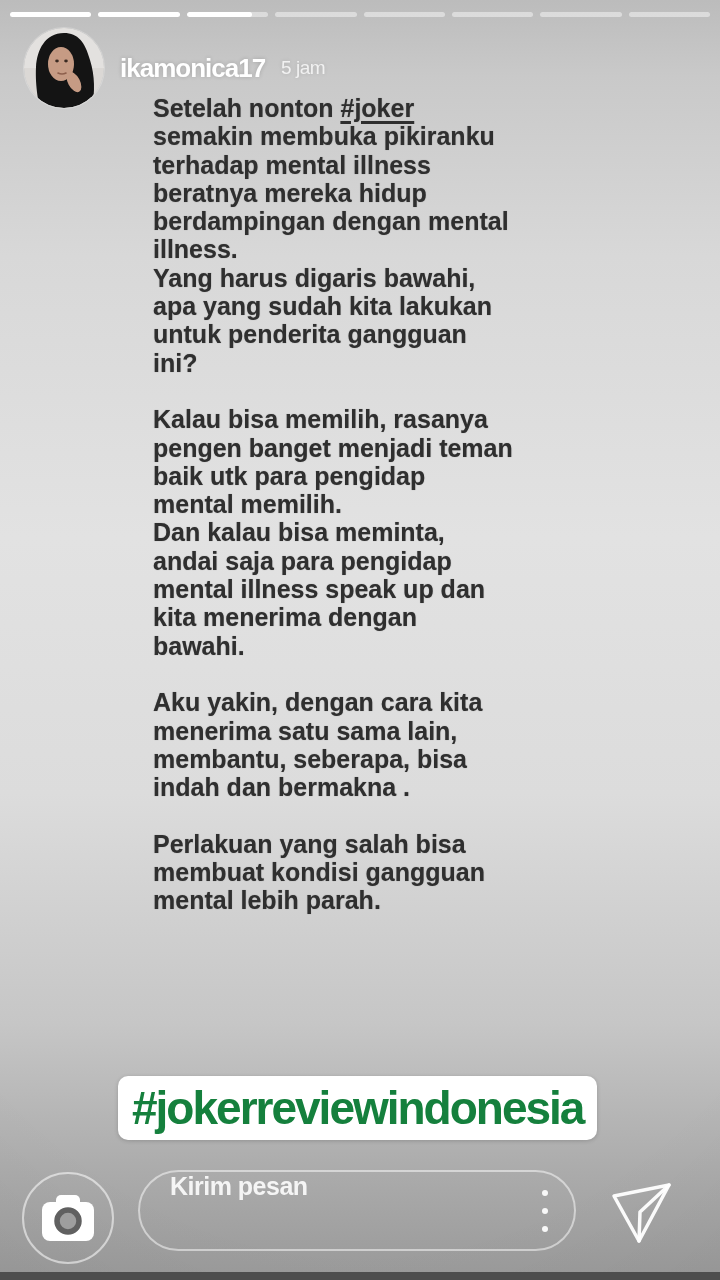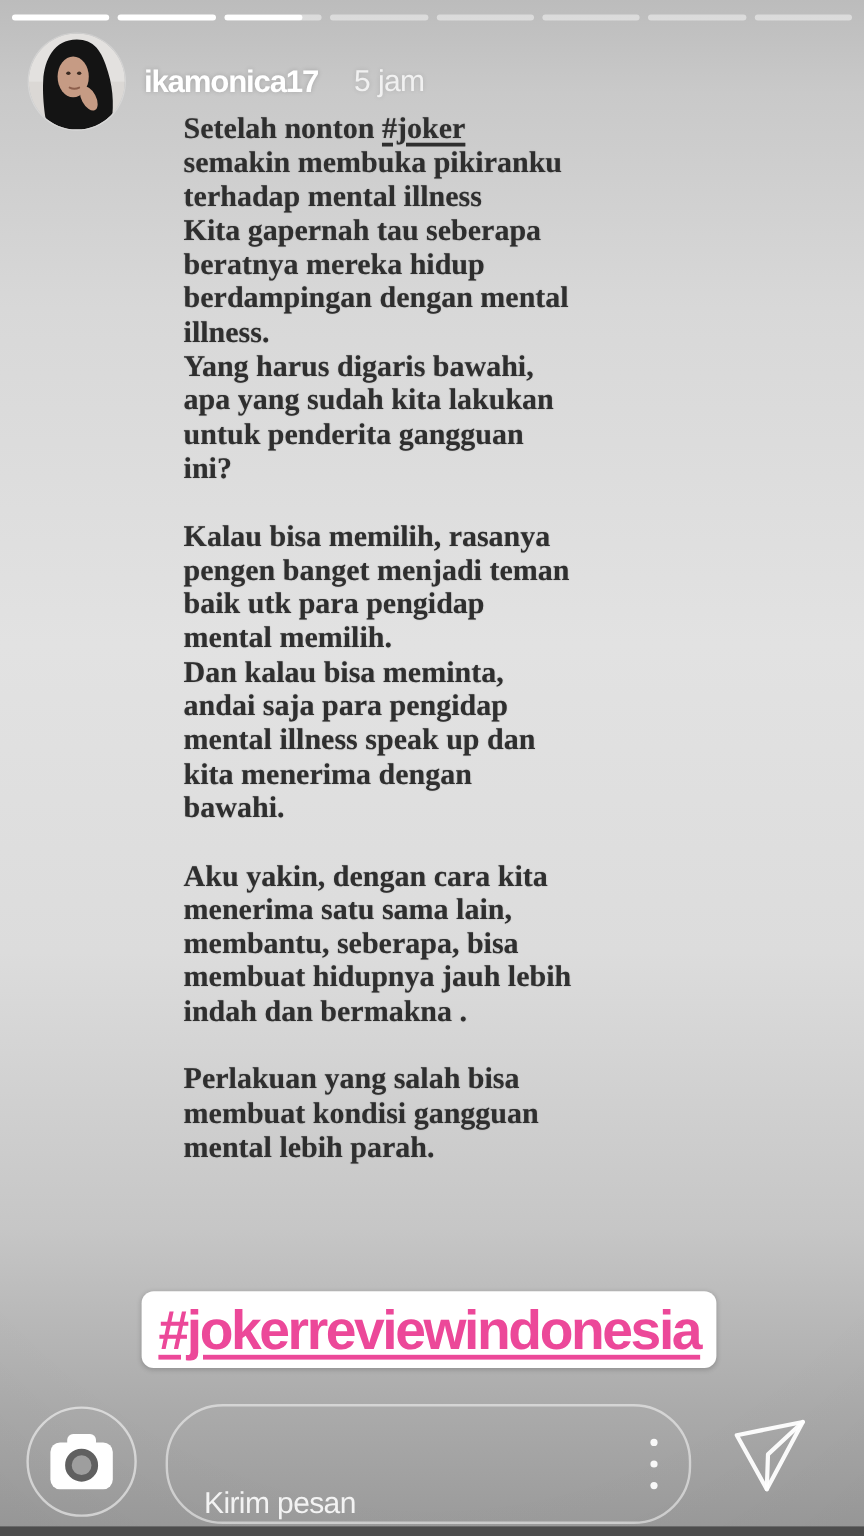--- a/index.html
+++ b/index.html
@@ -14,42 +14,42 @@
   .seg{flex:1;height:5px;border-radius:3px;background:rgba(255,255,255,0.45);overflow:hidden;}
   .seg.watched{background:#ffffff;}
   .seg .fill{height:100%;background:#ffffff;border-radius:3px;}
 
   
   .header{position:absolute;top:28px;left:24px;display:flex;align-items:center;}
   .avatar{width:80px;height:80px;border-radius:50%;overflow:hidden;flex:0 0 auto;
     box-shadow:0 0 0 1px rgba(255,255,255,0.25);}
   .username{margin-left:16px;font-size:26px;font-weight:bold;letter-spacing:-1px;color:#ffffff;
     text-shadow:0 0 4px rgba(0,0,0,0.18);}
-  .time{margin-left:30px;font-size:25px;letter-spacing:-0.5px;color:rgba(255,255,255,0.78);
+  .time{margin-left:16px;font-size:19px;letter-spacing:-0.5px;color:rgba(255,255,255,0.78);
     text-shadow:0 0 4px rgba(0,0,0,0.12);}
 
   
-  .story-text{position:absolute;left:153px;top:94px;font-family:Liberation Serif, serif;
+  .story-text{position:absolute;left:153px;top:94px;font-family:Liberation Sans, sans-serif;
     font-weight:bold;font-size:25px;line-height:28.3px;color:#2f2f2f;
     text-shadow:0 0 1px rgba(47,47,47,0.45);}
   .tline{white-space:pre;height:28.3px;}
   .pgap{height:28.3px;}
   .hashtag-inline{text-decoration:underline;text-decoration-thickness:2.5px;text-underline-offset:4px;}
 
   
   .sticker{position:absolute;left:118px;top:1076px;height:64px;background:#ffffff;border-radius:10px;
     display:flex;align-items:center;padding:0 14px;box-shadow:0 1px 4px rgba(0,0,0,0.18);}
-  .sticker-text{font-size:46px;font-weight:bold;letter-spacing:-2px;color:#ec4899;
-    text-decoration:underline;text-decoration-thickness:4px;text-underline-offset:5px;}
+  .sticker-text{font-size:46px;font-weight:bold;letter-spacing:-2px;color:#15803d;
+    text-decoration-thickness:4px;text-underline-offset:5px;}
 
   
   .cam-btn{position:absolute;left:22px;top:1172px;width:92px;height:92px;border-radius:50%;
     border:2px solid rgba(255,255,255,0.55);box-sizing:border-box;display:flex;align-items:center;justify-content:center;}
-  .msg-pill{position:absolute;left:138px;top:1170px;width:438px;height:100px;box-sizing:border-box;
-    border:2px solid rgba(255,255,255,0.5);border-radius:48px;display:flex;align-items:flex-end;padding-left:30px;}
+  .msg-pill{position:absolute;left:138px;top:1170px;width:438px;height:81px;box-sizing:border-box;
+    border:2px solid rgba(255,255,255,0.5);border-radius:48px;display:flex;align-items:flex-start;padding-left:30px;font-weight:bold;}
   .placeholder{font-size:25px;letter-spacing:-0.5px;color:rgba(255,255,255,0.88);}
   .dots{position:absolute;right:26px;top:50%;transform:translateY(-50%);display:flex;flex-direction:column;gap:12px;}
   .dot{width:6px;height:6px;border-radius:50%;background:rgba(255,255,255,0.92);}
   .send-btn{position:absolute;left:608px;top:1180px;width:66px;height:66px;}
   .bottom-strip{position:absolute;left:0;bottom:0;width:720px;height:8px;background:#4d4d4d;}
 </style>
 </head>
 <body>
 
 <div class="screen">
@@ -90,21 +90,20 @@
     </div>
     <div class="username">ikamonica17</div>
     <div class="time">5 jam</div>
   </div>
 
   <div class="story-text">
     <div class="tline"><span>Setelah nonton </span><span class="hashtag-inline">#joker</span></div>
     <div>
         <div class="tline">semakin membuka pikiranku</div>
         <div class="tline">terhadap mental illness</div>
-        <div class="tline">Kita gapernah tau seberapa</div>
         <div class="tline">beratnya mereka hidup</div>
         <div class="tline">berdampingan dengan mental</div>
         <div class="tline">illness.</div>
         <div class="tline">Yang harus digaris bawahi,</div>
         <div class="tline">apa yang sudah kita lakukan</div>
         <div class="tline">untuk penderita gangguan</div>
         <div class="tline">ini?</div>
       </div>
     <div class="pgap"></div>
     <div>
@@ -116,21 +115,20 @@
         <div class="tline">andai saja para pengidap</div>
         <div class="tline">mental illness speak up dan</div>
         <div class="tline">kita menerima dengan</div>
         <div class="tline">bawahi.</div>
       </div>
     <div class="pgap"></div>
     <div>
         <div class="tline">Aku yakin, dengan cara kita</div>
         <div class="tline">menerima satu sama lain,</div>
         <div class="tline">membantu, seberapa, bisa</div>
-        <div class="tline">membuat hidupnya jauh lebih</div>
         <div class="tline">indah dan bermakna .</div>
       </div>
     <div class="pgap"></div>
     <div>
         <div class="tline">Perlakuan yang salah bisa</div>
         <div class="tline">membuat kondisi gangguan</div>
         <div class="tline">mental lebih parah.</div>
       </div>
   </div>
 

